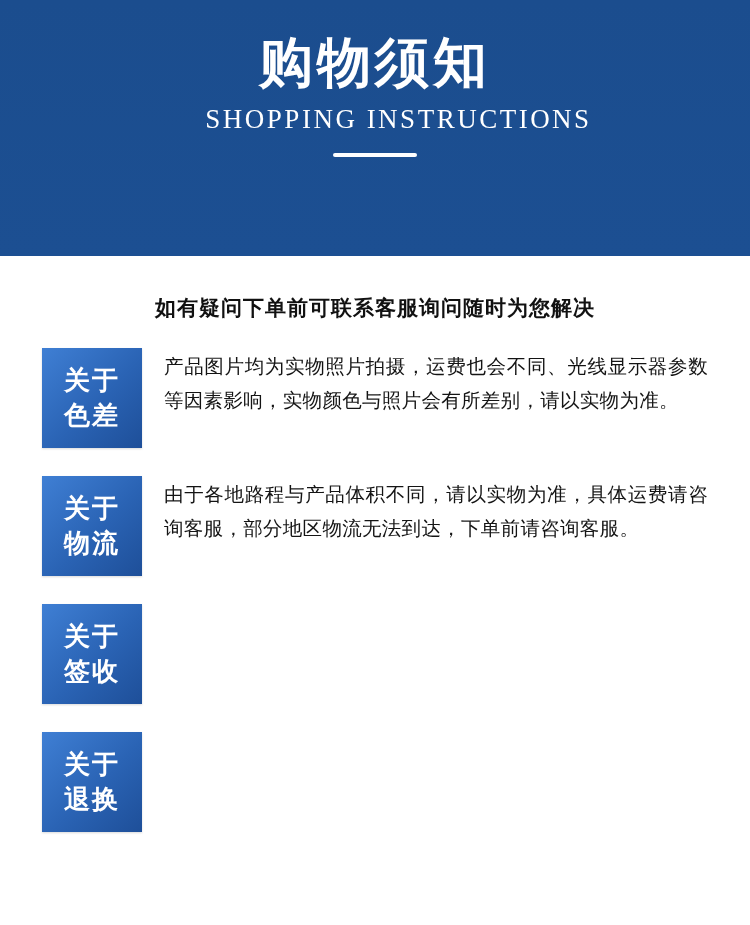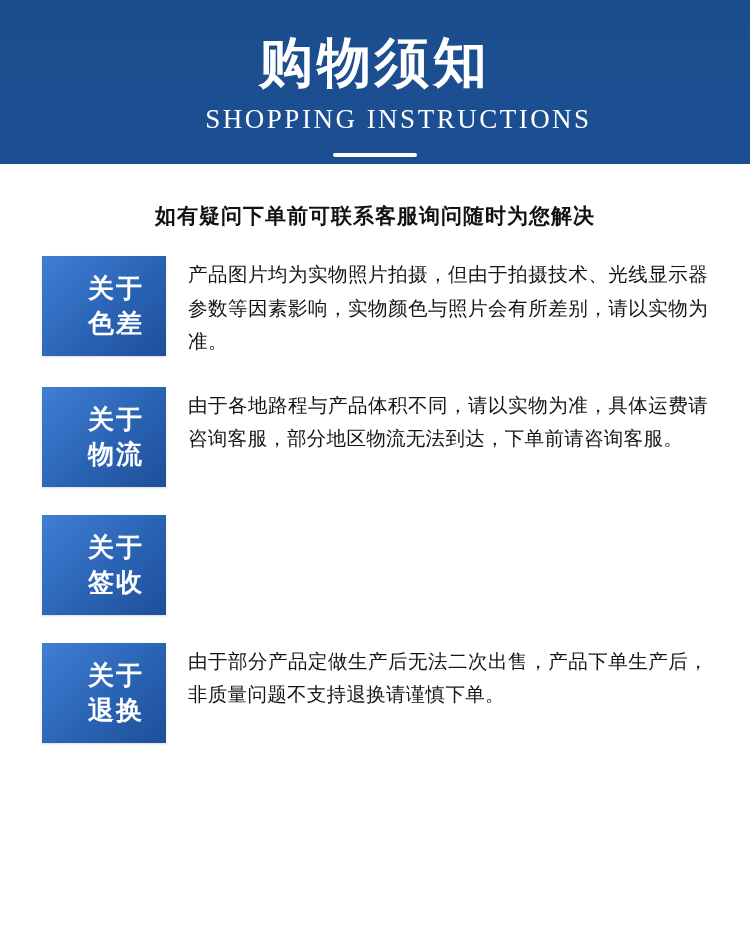--- a/index.html
+++ b/index.html
@@ -16,21 +16,21 @@
   .page {
     width: 750px;
     height: 925px;
     position: relative;
     background: #ffffff;
   }
 
   
   .header {
     width: 750px;
-    height: 164px;
+    height: 256px;
     background: #1d4f91;
     background: linear-gradient(180deg, #1b4d8e 0%, #1c4f92 100%);
     display: flex;
     flex-direction: column;
     align-items: center;
     justify-content: flex-start;
     box-sizing: border-box;
     padding-top: 32px;
   }
   .header-title-cn {
@@ -88,21 +88,20 @@
     display: flex;
     flex-direction: column;
     align-items: center;
     justify-content: center;
     font-weight: bold;
     font-size: 26px;
     line-height: 1.35;
     letter-spacing: 2px;
     font-family: "DejaVu Sans", "Liberation Sans", sans-serif;
     box-shadow: 0 1px 2px rgba(0,0,0,0.15);
-    padding-left: 24px;
   }
   .tag-line {
     display: block;
   }
   .body-text {
     margin-left: 22px;
     color: #141414;
     font-size: 19.5px;
     line-height: 1.72;
     letter-spacing: 0.3px;
@@ -124,21 +123,21 @@
 
   <div class="intro">如有疑问下单前可联系客服询问随时为您解决</div>
 
   <div class="sections">
 
     <div class="section">
       <div class="tag">
         <span class="tag-line">关于</span>
         <span class="tag-line">色差</span>
       </div>
-      <div class="body-text">产品图片均为实物照片拍摄，但由于拍摄技术、光线显示器参数等因素影响，实物颜色与照片会有所差别，请以实物为准。</div>
+      <div class="body-text">产品图片均为实物照片拍摄，运费也会不同、光线显示器参数等因素影响，实物颜色与照片会有所差别，请以实物为准。</div>
     </div>
 
     <div class="section">
       <div class="tag">
         <span class="tag-line">关于</span>
         <span class="tag-line">物流</span>
       </div>
       <div class="body-text">由于各地路程与产品体积不同，请以实物为准，具体运费请咨询客服，部分地区物流无法到达，下单前请咨询客服。</div>
     </div>
 
@@ -147,17 +146,16 @@
         <span class="tag-line">关于</span>
         <span class="tag-line">签收</span>
       </div>
     </div>
 
     <div class="section">
       <div class="tag">
         <span class="tag-line">关于</span>
         <span class="tag-line">退换</span>
       </div>
-      <div class="body-text">由于部分产品定做生产后无法二次出售，产品下单生产后，非质量问题不支持退换请谨慎下单。</div>
     </div>
 
   </div>
 </div>
 
 </body></html>

